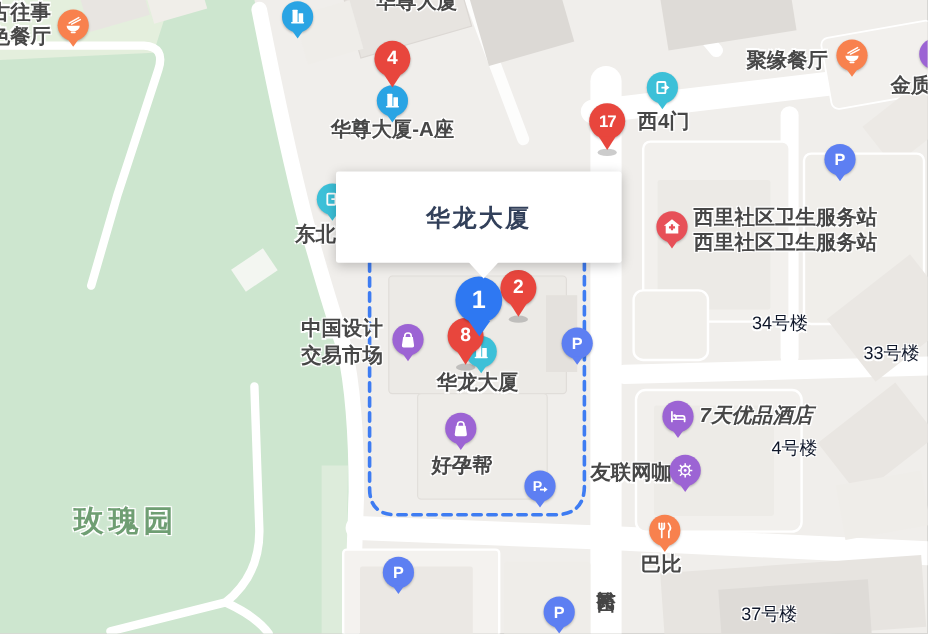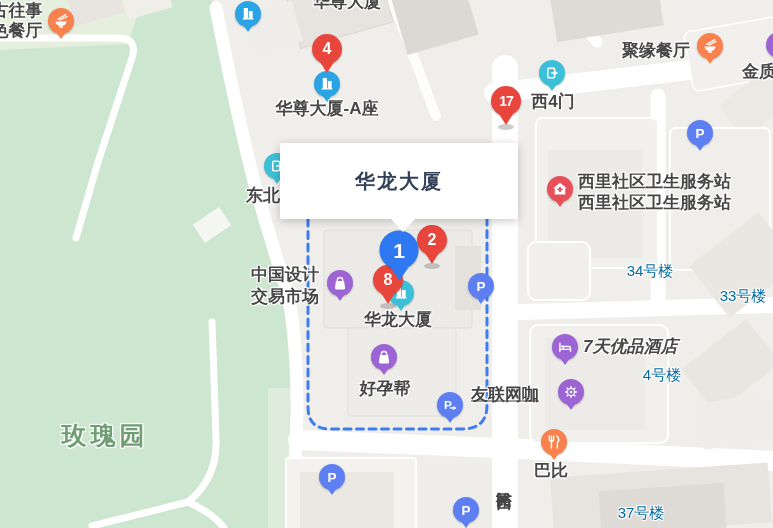--- a/index.html
+++ b/index.html
@@ -15,21 +15,21 @@
   #markers-layer{z-index:30;}
   #pins-layer{z-index:40;}
 
   
   .map-label{
     position:absolute;transform:translate(-50%,-50%);white-space:nowrap;
     font-size:17px;font-weight:600;color:#474747;line-height:1;
     text-shadow:-1px -1px 0 #fff,1px -1px 0 #fff,-1px 1px 0 #fff,1px 1px 0 #fff,0 0 3px #fff;
   }
   .map-label.align-left{transform:translate(0,-50%);}
-  .map-label.style-bldg{font-size:15px;font-weight:400;color:#0369a1;}
+  .map-label.style-bldg{font-size:15px;font-weight:400;color:#0f172a;}
   .map-label.style-park{font-size:25px;font-weight:600;color:#6f9e73;letter-spacing:4px;}
   .map-label.style-road-v{
     transform:translate(-50%,0);writing-mode:vertical-rl;text-orientation:upright;
     font-size:16px;color:#454545;letter-spacing:2px;line-height:1;
   }
 
   
   .poi-marker{
     position:absolute;width:26px;height:26px;border-radius:50%;
     transform:translate(-50%,-50%);display:flex;align-items:center;justify-content:center;
@@ -152,21 +152,21 @@
       <div class="map-label style-poi" style="left: 656px; top: 50px;">聚缘餐厅</div>
       <div class="map-label style-poi" style="left: 759px; top: 71px;">金质</div>
       <div class="map-label style-poi" style="left: 553px; top: 101px;">西4门</div>
       <div class="map-label style-poi align-left" style="left: 578px; top: 181px;">西里社区卫生服务站</div>
       <div class="map-label style-poi align-left" style="left: 578px; top: 202px; text-align: center;">西里社区卫生服务站</div>
       <div class="map-label style-poi" style="left: 263px; top: 195px;">东北</div>
       <div class="map-label style-poi" style="left: 285px; top: 274px;">中国设计</div>
       <div class="map-label style-poi" style="left: 285px; top: 296px;">交易市场</div>
       <div class="map-label style-poi" style="left: 398px; top: 319px;">华龙大厦</div>
       <div class="map-label style-poi" style="left: 385px; top: 388px;">好孕帮</div>
-      <div class="map-label style-poi" style="left: 505px; top: 394px; text-decoration: underline;">友联网咖</div>
+      <div class="map-label style-poi" style="left: 526px; top: 394px;">友联网咖</div>
       <div class="map-label style-poi align-left" style="left: 583px; top: 346px; font-style: italic;">7天优品酒店</div>
       <div class="map-label style-poi" style="left: 551px; top: 470px;">巴比</div>
       <div class="map-label style-bldg" style="left: 650px; top: 270px;">34号楼</div>
       <div class="map-label style-bldg" style="left: 743px; top: 295px;">33号楼</div>
       <div class="map-label style-bldg" style="left: 662px; top: 374px;">4号楼</div>
       <div class="map-label style-bldg" style="left: 641px; top: 512px;">37号楼</div>
       <div class="map-label style-park" style="left: 105px; top: 435px;">玫瑰园</div>
       <div class="map-label style-road-v" style="left: 504px; top: 479px;">裕民西</div>
     </div>
   <div id="markers-layer">

